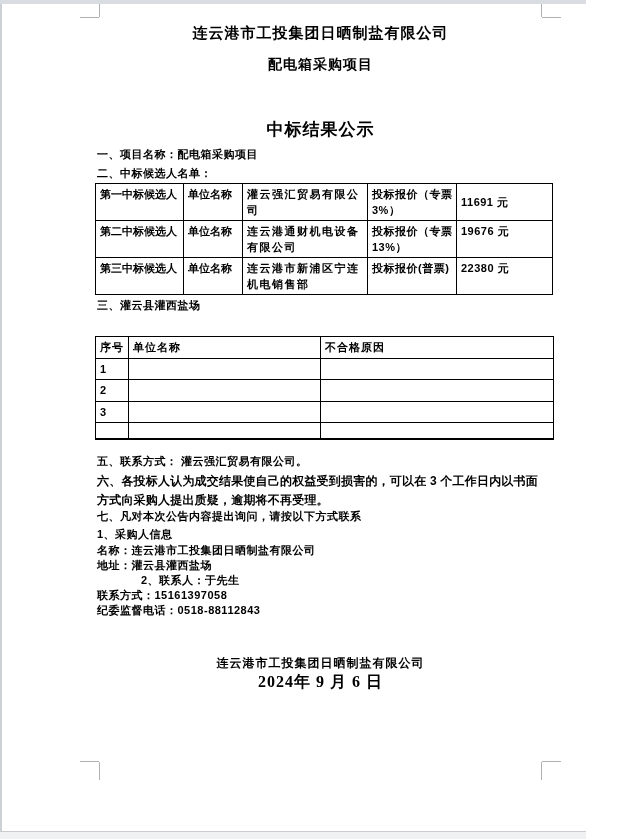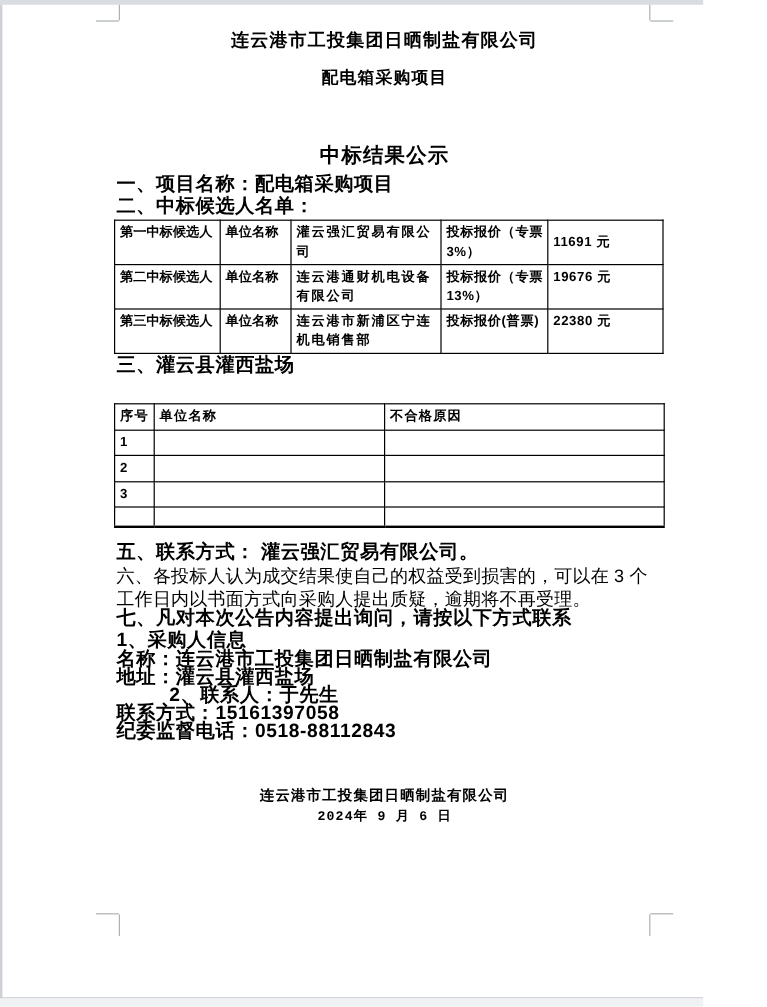--- a/index.html
+++ b/index.html
@@ -30,26 +30,26 @@
   .m-br-h{left:542px;top:761px;width:19px;height:1px;}
   .m-br-v{left:541px;top:762px;width:1px;height:18px;}
 
   
   .title{position:absolute;left:99px;width:443px;text-align:center;font-weight:bold;letter-spacing:1px;}
   .t1{top:24px;font-size:15px;}
   .t2{top:56px;font-size:14px;}
   .t3{top:86px;font-size:17px;margin-top:32px;}
 
   
-  .line{position:absolute;left:97px;width:450px;font-size:16px;font-weight:600;letter-spacing:0.5px;line-height:14px;white-space:nowrap;}
+  .line{position:absolute;left:97px;width:450px;font-size:11px;font-weight:600;letter-spacing:0.5px;line-height:14px;white-space:nowrap;}
   .s1{top:147px;}
   .s2{top:166px;}
   .s3{top:298px;}
   .s5{top:454px;}
-  .para{position:absolute;left:97px;top:472px;width:450px;font-size:15px;font-weight:400;letter-spacing:0.2px;line-height:18.5px;word-break:break-all;}
+  .para{position:absolute;left:97px;top:472px;width:450px;font-size:12px;font-weight:700;letter-spacing:0.2px;line-height:18.5px;word-break:break-all;}
   .s7{top:509px;}
   .c1{top:527px;}
   .cname{top:543px;}
   .caddr{top:558px;}
   .c2{top:573px;margin-left:44px;}
   .cphone{top:588px;}
   .csup{top:603px;}
 
   
   table{border-collapse:collapse;position:absolute;table-layout:fixed;}
@@ -62,21 +62,21 @@
   .col-price{letter-spacing:0.5px;}
   .v-mid{vertical-align:middle;}
   .tbl-invalid{left:95px;top:336px;width:458px;}
   .tbl-invalid tr{height:16px;}
   .tbl-invalid th{text-align:left;font-weight:600;letter-spacing:1px;}
   .tbl-invalid tr:last-child td{border-bottom:2px solid #000;}
 
   
   .footer{position:absolute;left:99px;width:443px;text-align:center;font-weight:bold;}
   .f1{top:655px;font-size:12px;letter-spacing:1px;}
-  .f2{top:672px;font-size:11px;font-family:Liberation Mono, monospace;letter-spacing:1px;}
+  .f2{top:672px;font-size:16px;font-family:Liberation Serif, serif;letter-spacing:1px;}
 </style>
 </head>
 <body>
 
 <div class="screen">
 
   <div class="gutter-top"></div>
   <div class="edge-left"></div>
   <div class="edge-right"></div>
   <div class="gutter-right"></div>

